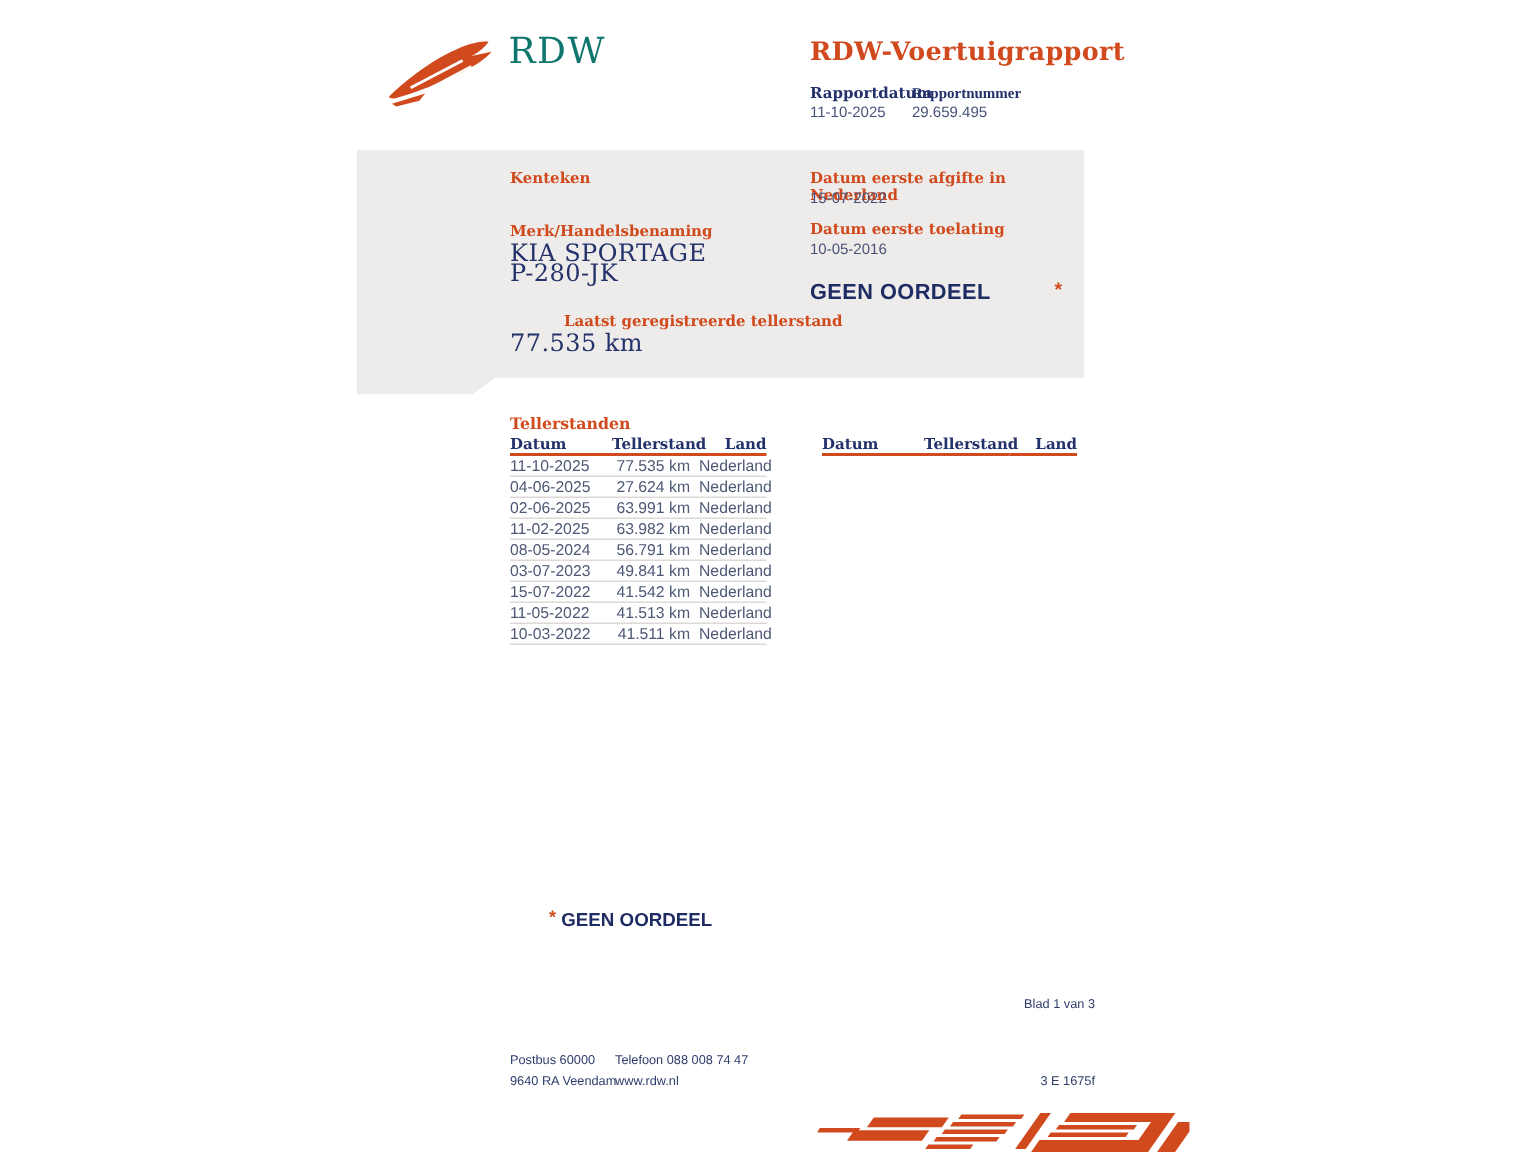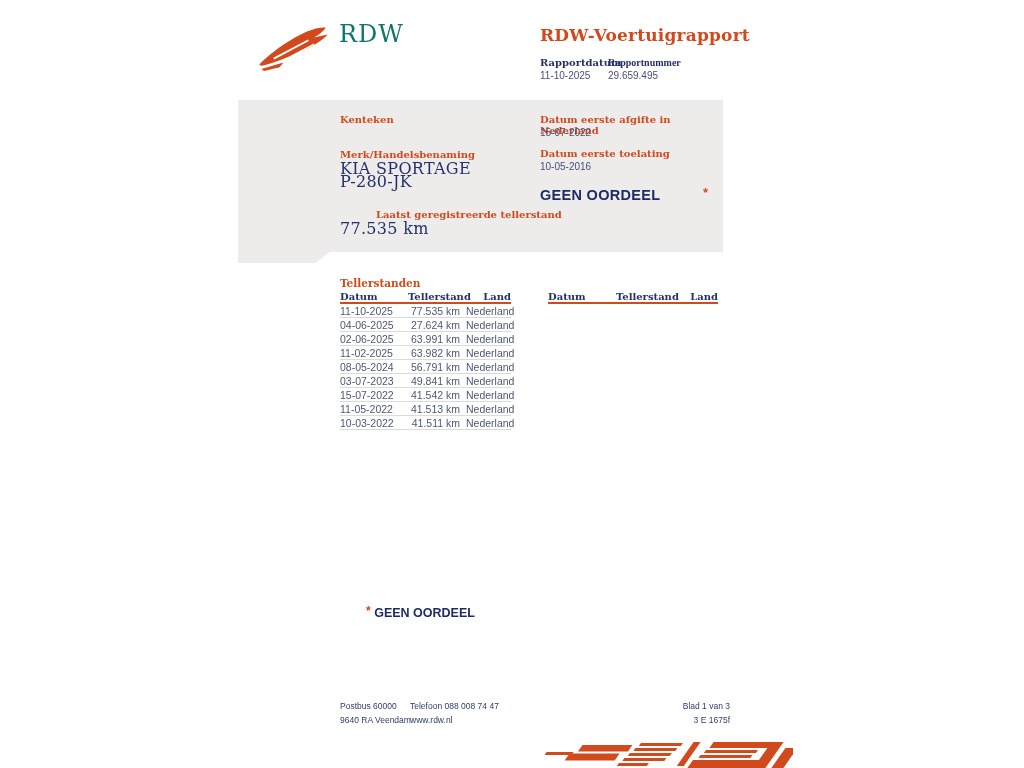--- a/index.html
+++ b/index.html
@@ -190,21 +190,21 @@
 
   <div class="abs footnote-title" style="left:340px; top:604px;margin-left:26px;">
     <span class="star">*</span>
     <span>GEEN OORDEEL</span>
   </div>
 
   <div class="abs footer-text" style="left:340px; top:701px;">Postbus 60000</div>
   <div class="abs footer-text" style="left:340px; top:715px;">9640 RA Veendam</div>
   <div class="abs footer-text" style="left:410px; top:701px;">Telefoon 088 008 74 47</div>
   <div class="abs footer-text" style="left:410px; top:715px;">www.rdw.nl</div>
-  <div class="abs footer-text footer-right" style="left:630px; top:701px;">Blad 1 van 3</div>
+  <div class="abs footer-text footer-right" style="left:630px; top:664px;">Blad 1 van 3</div>
   <div class="abs footer-text footer-right" style="left:630px; top:715px;">3 E 1675f</div>
 
   <svg class="abs deco" viewBox="0 0 248 28">
     <g fill="#d14a1e" transform="translate(10,0) skewX(-35)">
       <rect x="0" y="12" width="27" height="3"></rect>
       <rect x="31" y="5" width="50" height="6.5"></rect>
       <rect x="24" y="13.5" width="50" height="7"></rect>
       <rect x="88" y="3" width="42" height="3"></rect>
       <rect x="86" y="8" width="42" height="3"></rect>
       <rect x="84" y="13" width="42" height="3"></rect>

